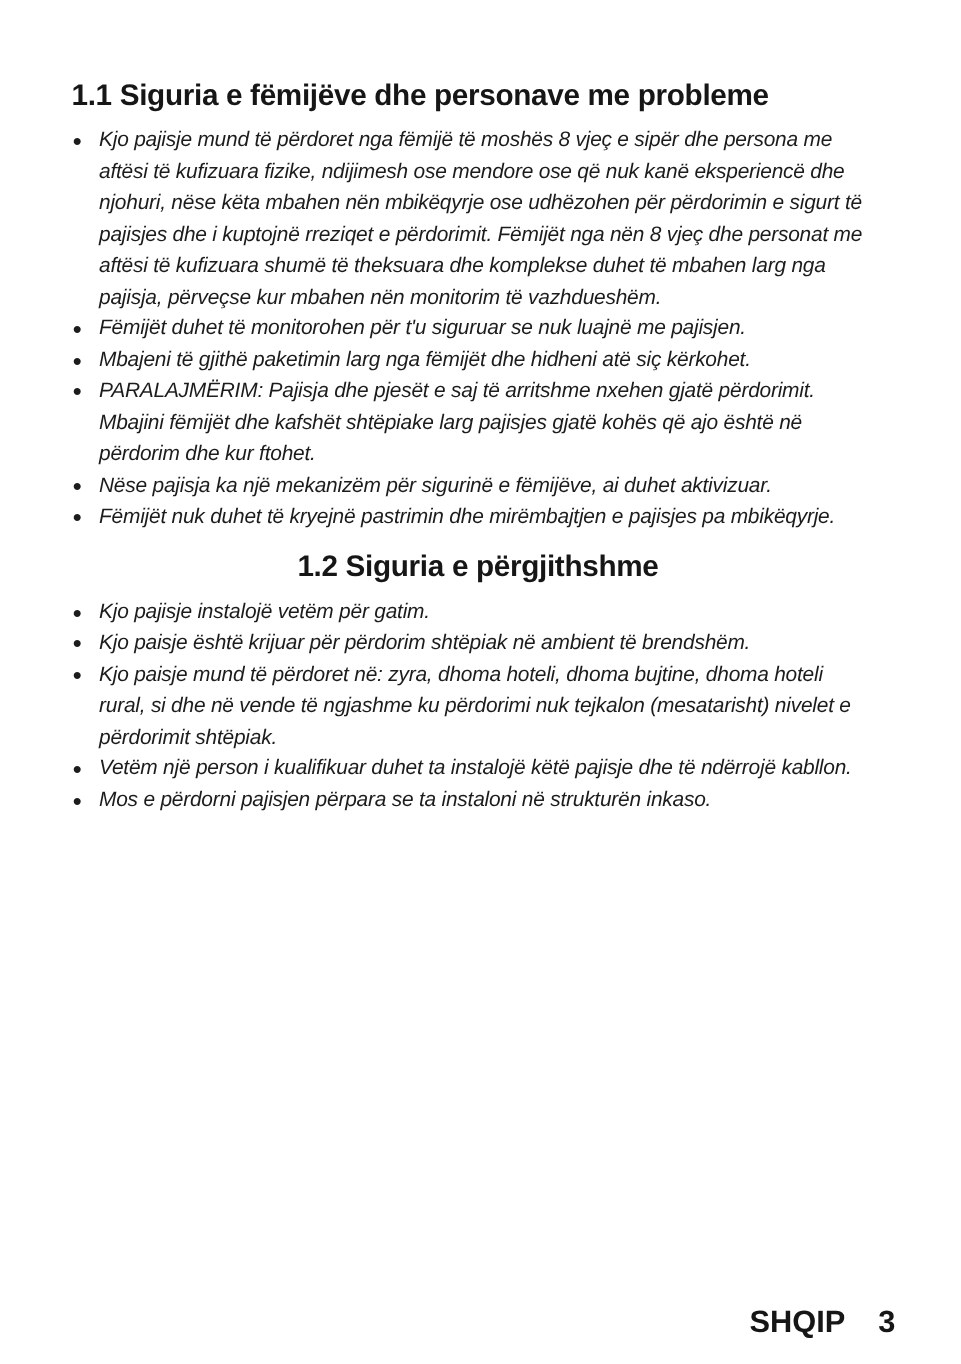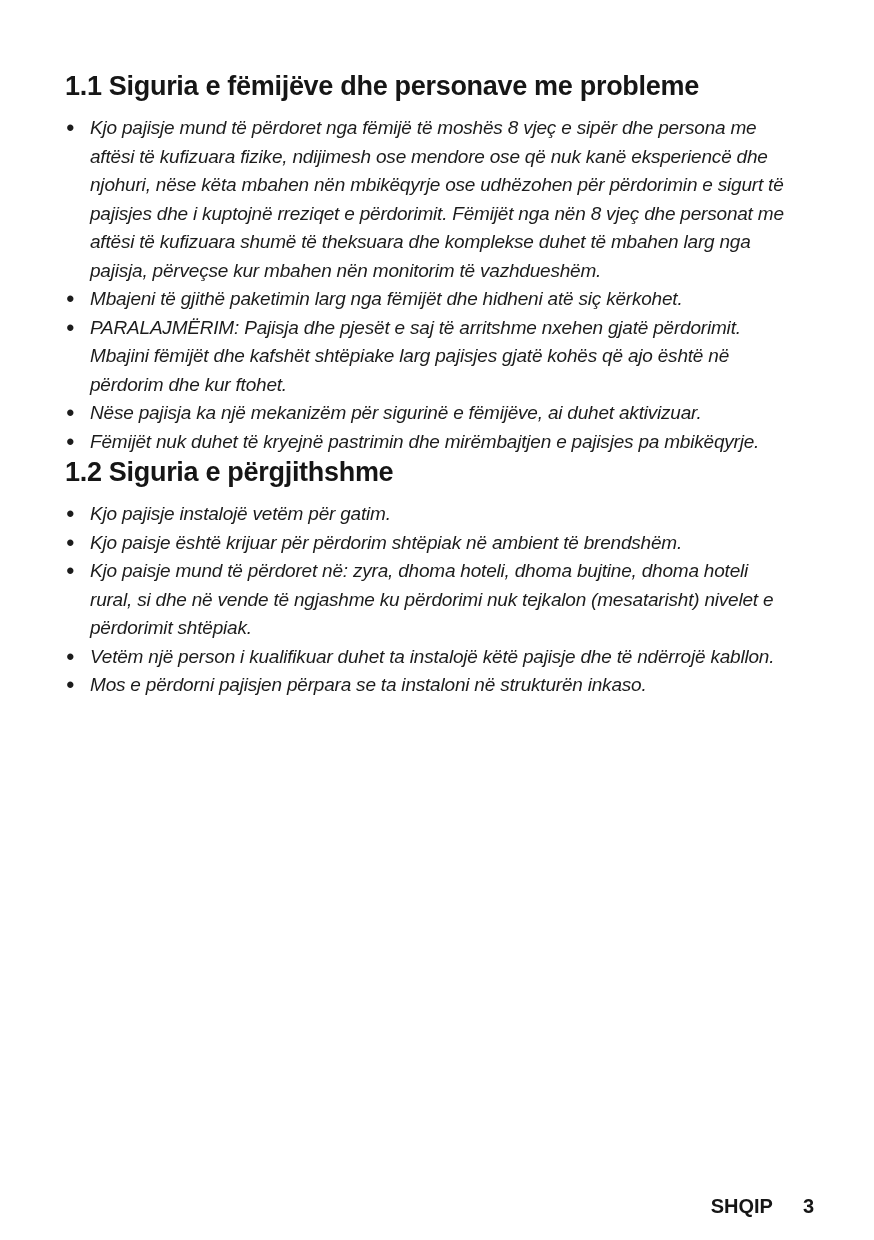--- a/index.html
+++ b/index.html
@@ -23,20 +23,22 @@
   }
   .section-heading {
     font-size: 27px;
     font-weight: bold;
     line-height: 32px;
     letter-spacing: -0.3px;
     margin: 0 0 12px 0;
     color: #161616;
   }
   .section + .section .section-heading {
+    margin-top: 14px;
+    text-align: center;
   }
   .bullet-list {
     list-style: none;
     margin: 0;
     padding: 0;
     max-width: 727px;
   }
   .bullet-list li {
     position: relative;
     padding-left: 25px;
@@ -54,34 +56,35 @@
     line-height: 28.5px;
     color: #1c1c1c;
   }
   .footer {
     position: absolute;
     right: 60px;
     bottom: 22px;
     display: flex;
     align-items: baseline;
     gap: 30px;
-    font-size: 20px;
+    font-size: 28px;
     font-weight: bold;
     color: #161616;
   }
 </style>
 </head>
 <body>
 
 <div class="page">
 
   <div class="section">
     <h2 class="section-heading">1.1 Siguria e fëmijëve dhe personave me probleme</h2>
     <ul class="bullet-list">
       <li>Kjo pajisje mund të përdoret nga fëmijë të moshës 8 vjeç e sipër dhe persona me aftësi të kufizuara fizike, ndijimesh ose mendore ose që nuk kanë eksperiencë dhe njohuri, nëse këta mbahen nën mbikëqyrje ose udhëzohen për përdorimin e sigurt të pajisjes dhe i kuptojnë rreziqet e përdorimit. Fëmijët nga nën 8 vjeç dhe personat me aftësi të kufizuara shumë të theksuara dhe komplekse duhet të mbahen larg nga pajisja, përveçse kur mbahen nën monitorim të vazhdueshëm.</li>
+      <li>Fëmijët duhet të monitorohen për t'u siguruar se nuk luajnë me pajisjen.</li>
       <li>Mbajeni të gjithë paketimin larg nga fëmijët dhe hidheni atë siç kërkohet.</li>
       <li>PARALAJMËRIM: Pajisja dhe pjesët e saj të arritshme nxehen gjatë përdorimit. Mbajini fëmijët dhe kafshët shtëpiake larg pajisjes gjatë kohës që ajo është në përdorim dhe kur ftohet.</li>
       <li>Nëse pajisja ka një mekanizëm për sigurinë e fëmijëve, ai duhet aktivizuar.</li>
       <li>Fëmijët nuk duhet të kryejnë pastrimin dhe mirëmbajtjen e pajisjes pa mbikëqyrje.</li>
     </ul>
   </div>
 
   <div class="section">
     <h2 class="section-heading">1.2 Siguria e përgjithshme</h2>
     <ul class="bullet-list">

